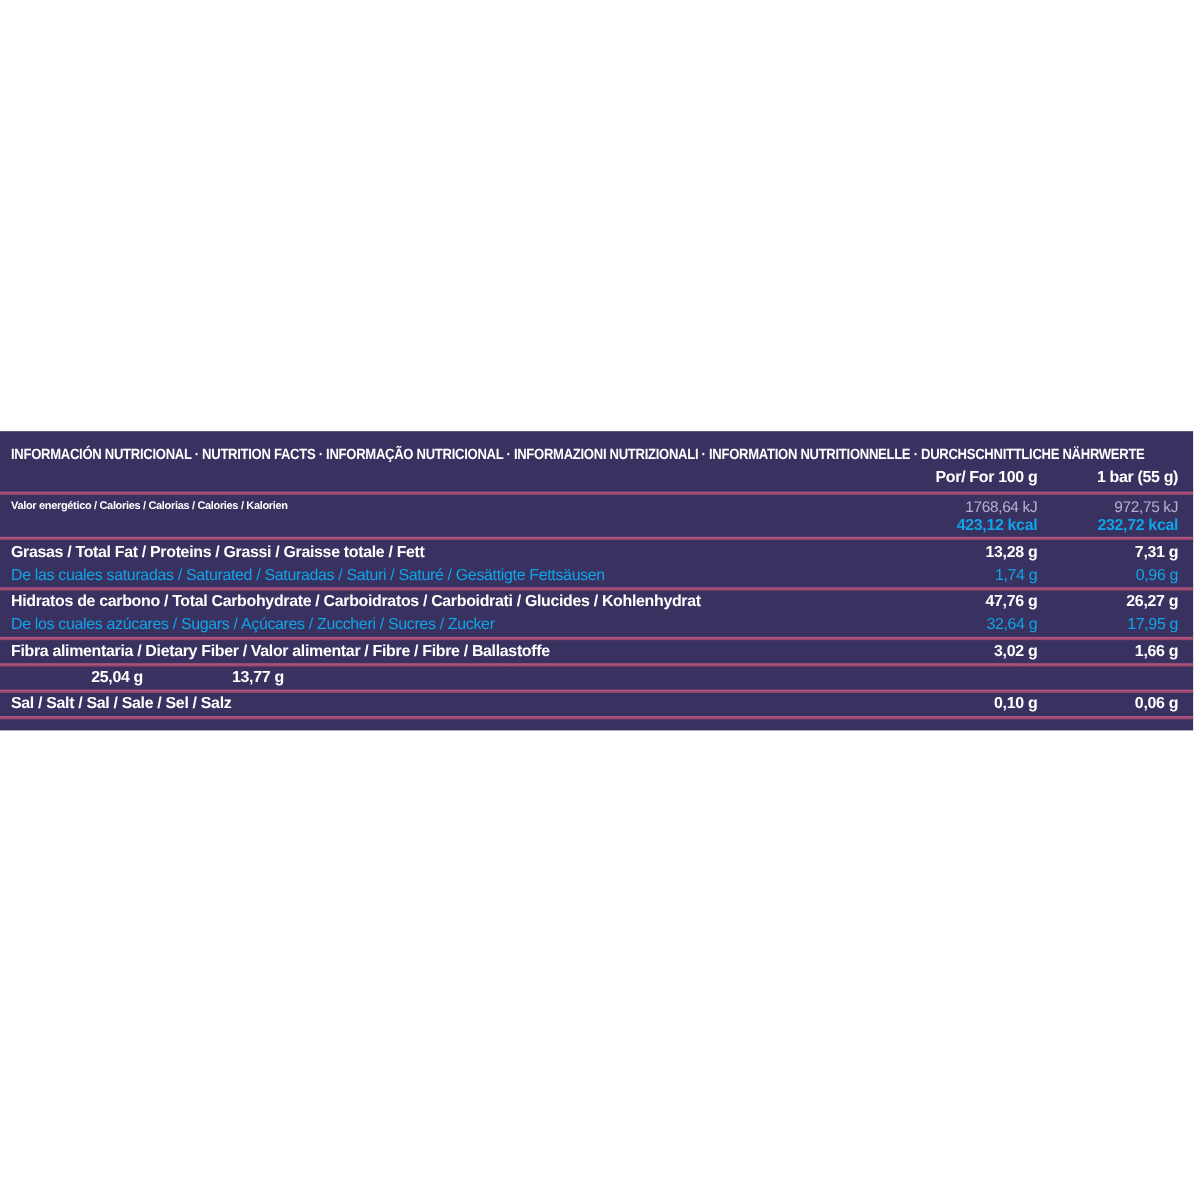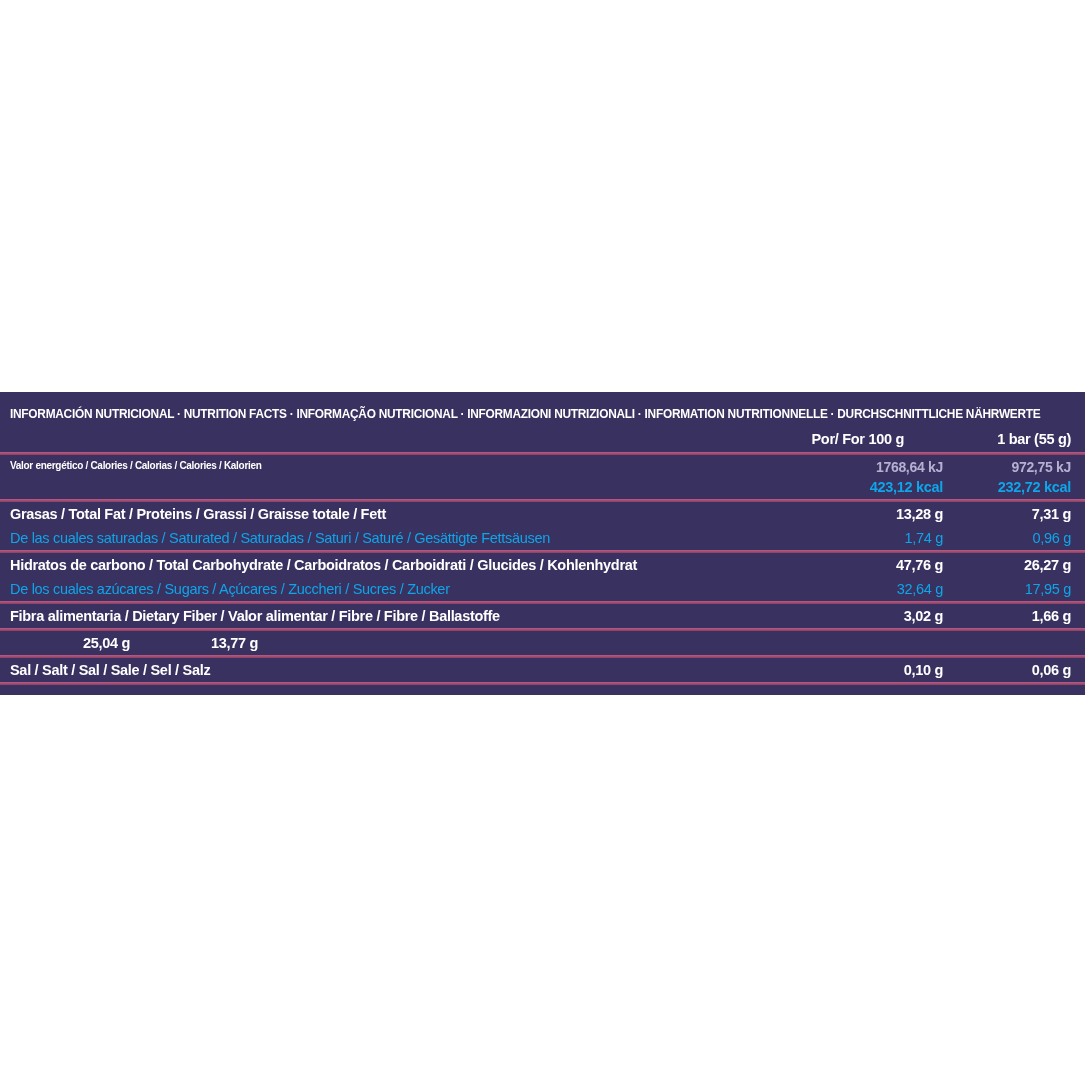--- a/index.html
+++ b/index.html
@@ -10,21 +10,21 @@
     background: #ffffff;
     overflow: hidden;
     font-family: "Liberation Sans", sans-serif;
     letter-spacing: -0.3px;
   }
   .nutrition-table {
     position: absolute;
     top: 392px;
     left: 0;
     width: 1085px;
-    height: 303px;
+    height: 272px;
     background: #39315f;
     color: #ffffff;
     box-sizing: border-box;
     display: flex;
     flex-direction: column;
   }
   .title-row {
     padding: 12px 10px 0 10px;
     height: 20px;
     overflow: hidden;
@@ -40,36 +40,36 @@
   }
   .row {
     display: flex;
     align-items: center;
     padding: 0 14px 0 10px;
     box-sizing: border-box;
   }
   .row .label { flex: 1; text-align: left; }
   .cell1 { width: 120px; text-align: right; }
   .cell2 { width: 128px; text-align: right; }
-  .colheads { height: 28px; align-items: flex-end; padding-bottom: 5px; font-weight: bold; font-size: 14.5px; gap: 39px; }
+  .colheads { height: 28px; align-items: flex-end; padding-bottom: 5px; font-weight: bold; font-size: 14.5px; }
   .sep {
     height: 3px;
     width: 100%;
     background: linear-gradient(to bottom, #bb5a85, #8a4062);
     flex: none;
   }
   .bold-row { height: 24px; font-weight: bold; font-size: 14.5px; color: #ffffff; }
   .sub-row  { height: 24px; font-weight: normal; font-size: 14.5px; color: #0ea5e9; }
   .energy-row { height: 44px; align-items: stretch; }
   .energy-row .label {
     font-weight: bold; font-size: 10px;
     display: flex; align-items: flex-start; padding-top: 5px;
   }
   .energy-col { display: flex; flex-direction: column; justify-content: space-evenly; }
-  .kj   { font-weight: bold; font-size: 14px; color: #b6b0d2; }
+  .kj   { font-weight: normal; font-size: 14px; color: #b6b0d2; }
   .kcal { font-weight: bold; font-size: 14.5px; color: #0ea5e9; }
   .bottom-pad { height: 10px; flex: none; }
 </style>
 </head>
 <body>
 
 <div class="page">
   <div class="nutrition-table">
 
     <div class="title-row">

